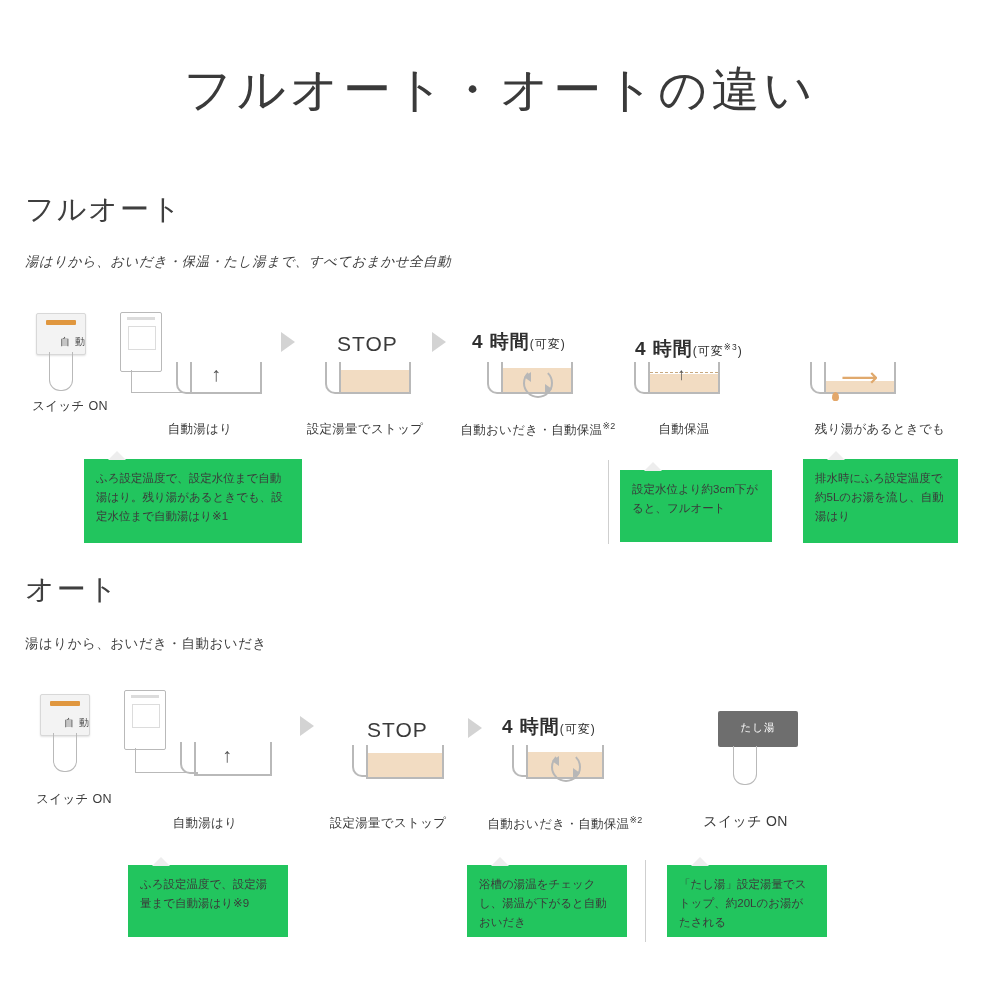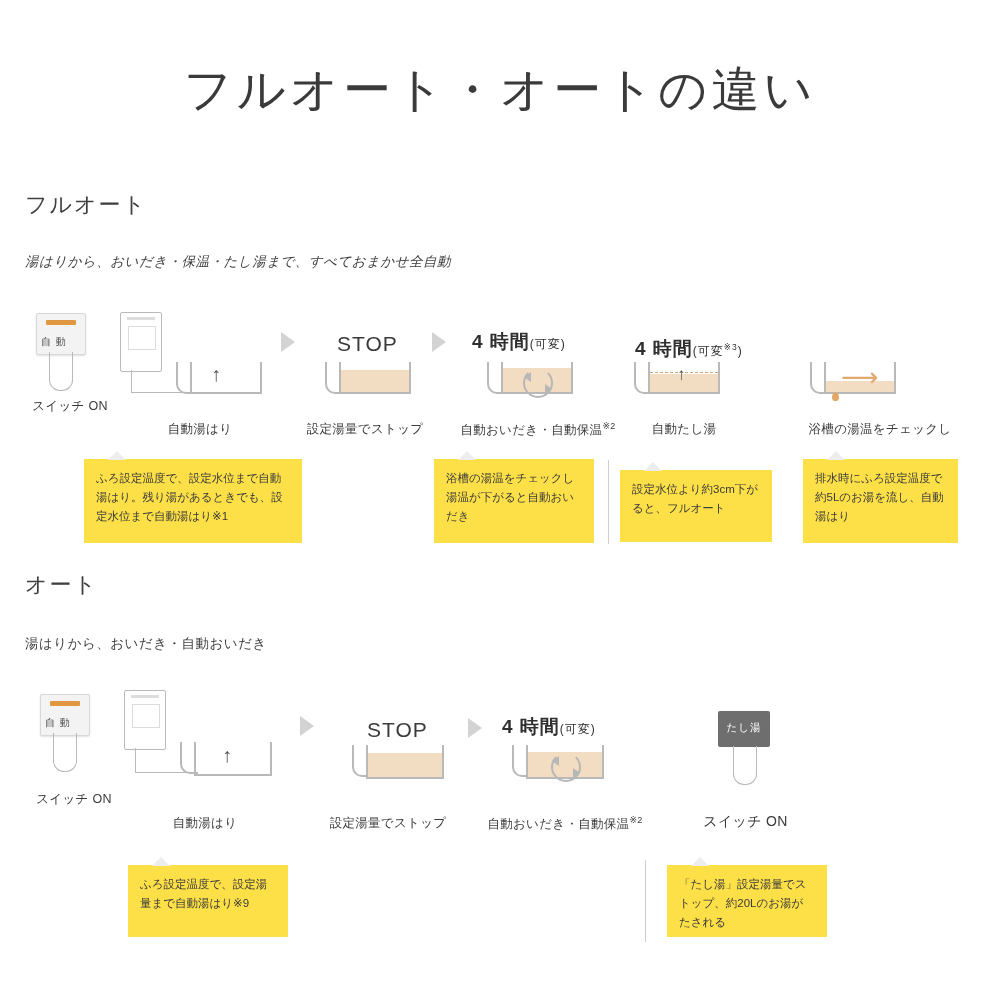--- a/index.html
+++ b/index.html
@@ -18,21 +18,21 @@
     text-align:center;
     font-size:48px;
     font-weight:400;
     letter-spacing:4px;
     color:#3a3a3a;
     font-family:"DejaVu Serif","Liberation Serif",serif;
   }
 
   .section-title{
     position:absolute;
-    font-size:22px;
+    font-size:29px;
     letter-spacing:2px;
     color:#3f3f3f;
     font-family:"DejaVu Serif","Liberation Serif",serif;
   }
   .section-sub{
     position:absolute;
     font-size:13.5px;
     color:#3f3f3f;
     letter-spacing:.5px;
   }
@@ -41,21 +41,21 @@
     position:absolute;
     font-size:12.5px;
     color:#3a3a3a;
     text-align:center;
     letter-spacing:.3px;
   }
   .caption .sup{font-size:9px;vertical-align:super;}
 
   .notebox{
     position:absolute;
-    background:#fde047;
+    background:#22c55e;
     color:#3a3a3a;
     font-size:11.5px;
     line-height:1.65;
     padding:10px 12px;
     box-sizing:border-box;
   }
   .notebox:before{
     content:"";
     position:absolute;
     top:-8px;left:24px;
@@ -77,27 +77,27 @@
     background:#f3f3f3;
     border:1px solid #d8d8d8;
     border-radius:2px;
     box-shadow:0 1px 2px rgba(0,0,0,.12);
   }
   .remote .bar{
     position:absolute;top:6px;left:9px;width:30px;height:5px;
     background:#e0973f;border-radius:1px;
   }
   .remote .lbl{
-    position:absolute;bottom:5px;left:4px;width:100%;
-    text-align:left;font-size:10px;color:#444;letter-spacing:1px;
+    position:absolute;bottom:5px;left:12px;width:100%;
+    text-align:center;font-size:10px;color:#444;letter-spacing:1px;
   }
   .remote-dark{
     position:absolute;
     width:52px;height:36px;
-    background:#6e6e6e;border-radius:2px;
+    background:#6e6e6e;border-radius:2px;padding-left:28px;
   }
   .remote-dark .lbl{
     position:absolute;top:10px;left:0;width:100%;
     text-align:center;font-size:10.5px;color:#fff;letter-spacing:1px;
   }
   .finger{
     position:absolute;
     width:22px;height:38px;
     border:1.5px solid #b9b9b9;
     border-top:none;
@@ -253,33 +253,32 @@
   <div class="time-txt" style="top:336px;left:635px;">
     <span>4 時間</span><span class="small"><span>(可変</span><span class="sup">※3</span><span>)</span></span>
   </div>
   <div class="tub-left-lip" style="top:362px;left:634px;"></div>
   <div class="tub" style="top:362px;left:648px;width:72px;height:32px;">
     <div class="shell"></div>
     <div class="water" style="width:68px;height:18px;"></div>
   </div>
   <div class="dashline" style="top:372px;left:650px;width:68px;"></div>
   <div class="arrow-up" style="top:366px;left:677px;font-size:17px;">↑</div>
-  <div class="caption" style="top:421px;left:604px;width:160px;">自動たし湯</div>
+  <div class="caption" style="top:421px;left:604px;width:160px;">自動保温</div>
 
   <div class="tub-left-lip" style="top:362px;left:810px;"></div>
   <div class="tub" style="top:362px;left:824px;width:72px;height:32px;">
     <div class="shell"></div>
     <div class="water" style="width:68px;height:11px;"></div>
   </div>
   <div class="drain-arrow" style="top:364px;left:841px;">⟶</div>
   <div class="drop" style="top:392px;left:832px;"></div>
-  <div class="caption" style="top:421px;left:780px;width:200px;">浴槽の湯温をチェックし</div>
+  <div class="caption" style="top:421px;left:780px;width:200px;">残り湯があるときでも</div>
 
   <div class="notebox" style="top:459px;left:84px;width:218px;height:84px;">ふろ設定温度で、設定水位まで自動湯はり。残り湯があるときでも、設定水位まで自動湯はり※1</div>
-  <div class="notebox" style="top:459px;left:434px;width:160px;height:84px;">浴槽の湯温をチェックし湯温が下がると自動おいだき</div>
   <div class="notebox" style="top:470px;left:620px;width:152px;height:72px;">設定水位より約3cm下がると、フルオート</div>
   <div class="notebox" style="top:459px;left:803px;width:155px;height:84px;">排水時にふろ設定温度で約5Lのお湯を流し、自動湯はり</div>
 
   <div class="divider" style="top:460px;left:608px;height:84px;"></div>
 
   <div class="section-title" style="top:570px;left:25px;">オート</div>
   <div class="section-sub" style="top:635px;left:25px;">湯はりから、おいだき・自動おいだき</div>
 
   <div class="remote" style="top:694px;left:40px;">
     <div class="bar"></div>
@@ -324,17 +323,18 @@
   <div class="recycle" style="top:752px;left:551px;"></div>
   <div class="caption" style="top:815px;left:470px;width:190px;"><span>自動おいだき・自動保温</span><span class="sup">※2</span></div>
 
   <div class="remote-dark" style="top:711px;left:718px;">
     <div class="lbl">たし湯</div>
   </div>
   <div class="finger" style="top:746px;left:733px;"></div>
   <div class="caption" style="top:813px;left:673px;width:145px;font-size:14px;">スイッチ ON</div>
 
   <div class="notebox" style="top:865px;left:128px;width:160px;height:72px;">ふろ設定温度で、設定湯量まで自動湯はり※9</div>
+  <div class="notebox" style="top:865px;left:467px;width:160px;height:72px;">浴槽の湯温をチェックし、湯温が下がると自動おいだき</div>
   <div class="notebox" style="top:865px;left:667px;width:160px;height:72px;">「たし湯」設定湯量でストップ、約20Lのお湯がたされる</div>
 
   <div class="divider" style="top:860px;left:645px;height:82px;"></div>
 
 </div>
 
 </body></html>

